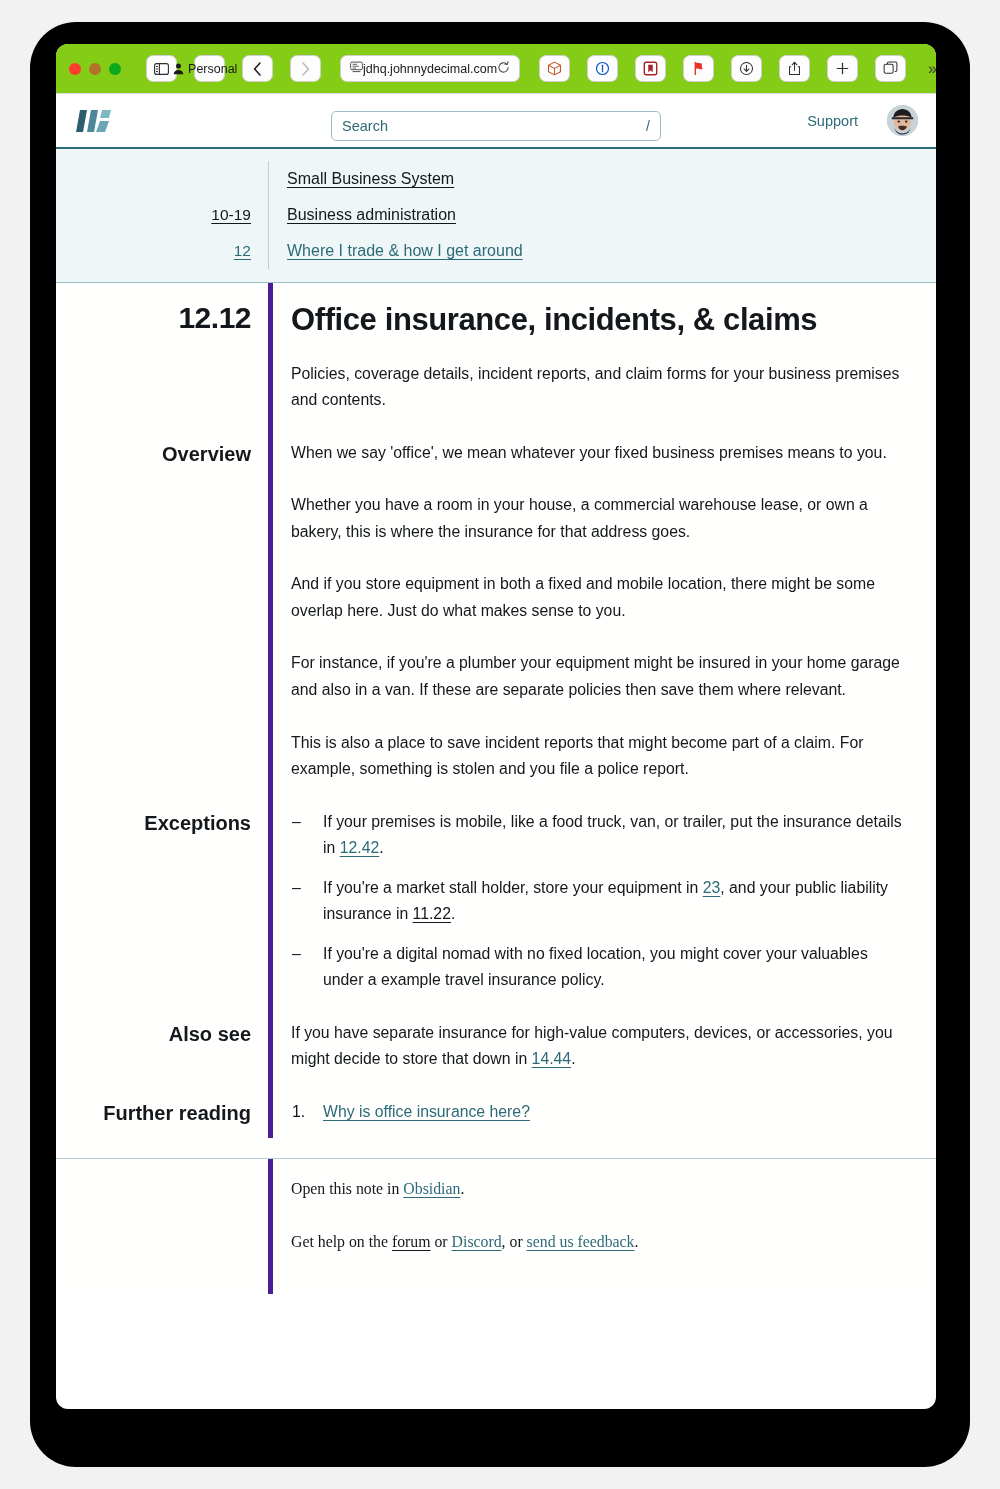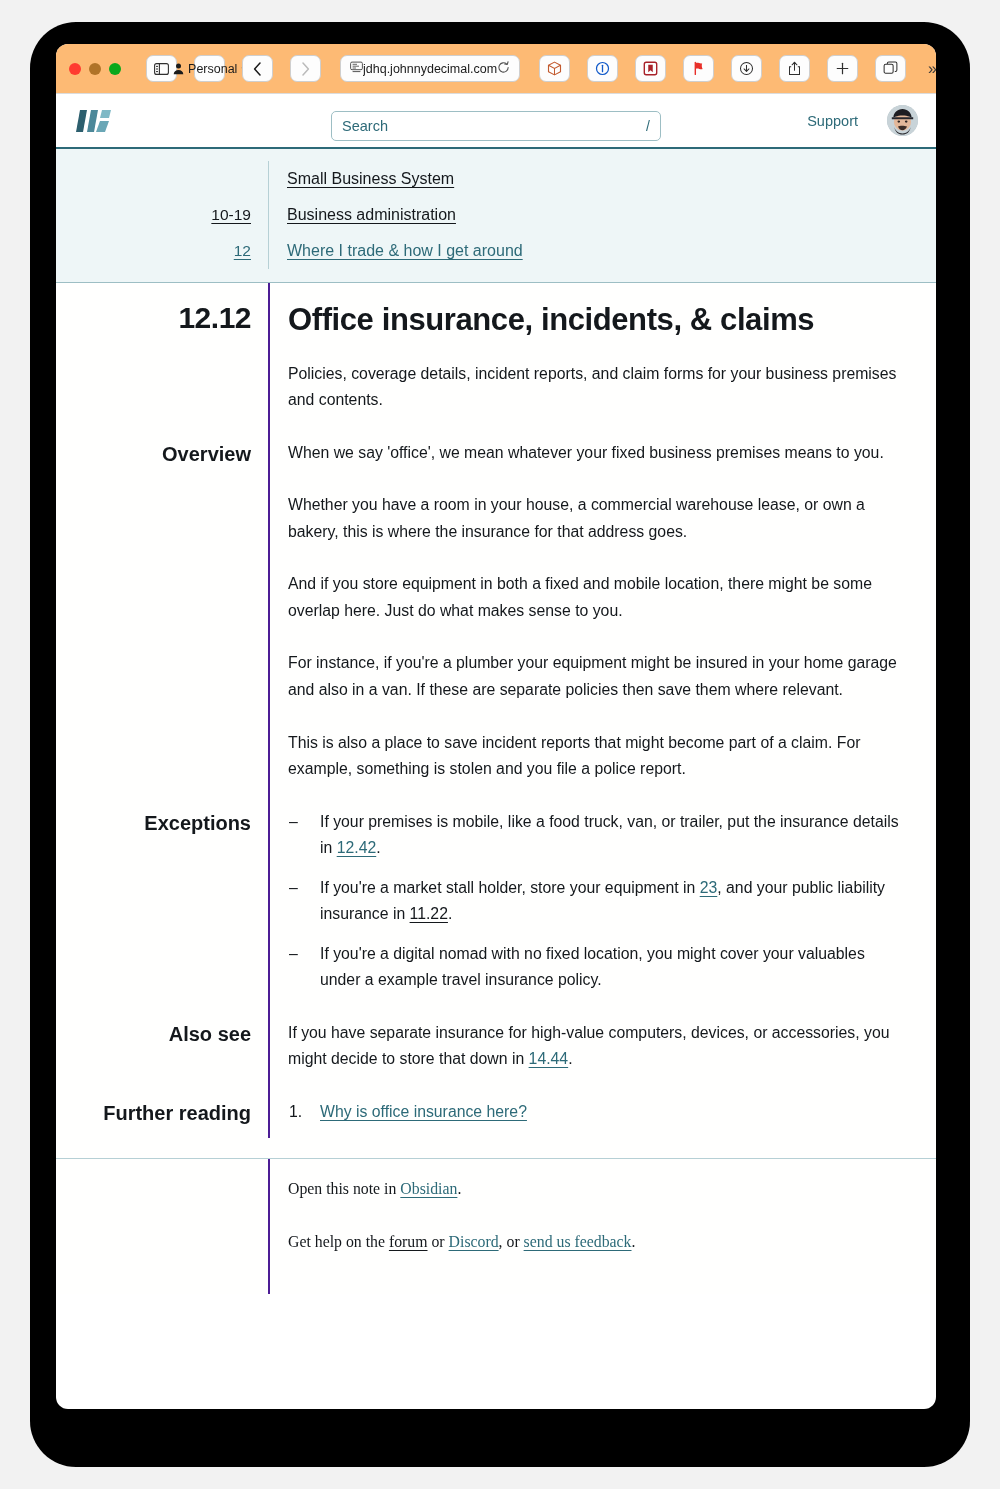--- a/index.html
+++ b/index.html
@@ -27,21 +27,21 @@
     width: 880px; height: 1365px;
     background: #ffffff;
     border-radius: 12px;
     overflow: hidden;
     box-shadow: 0 0 0 0.5px rgba(0,0,0,0.25);
   }
 
   
   .toolbar {
     height: 50px;
-    background: #fdba74;
+    background: #84cc16;
     border-bottom: 1px solid #dcdcdc;
     display: flex;
     align-items: center;
     padding: 0 13px;
     gap: 17px;
   }
   .traffic { display: flex; gap: 8px; align-items: center; margin-right: 8px; }
   .dot { width: 12px; height: 12px; border-radius: 50%; }
   .dot.red { background: #ff3b30; }
   .dot.amber { background: #b07328; }
@@ -174,21 +174,21 @@
   .gutter {
     width: 212px; flex: 0 0 212px;
     text-align: right;
     padding-right: 17px;
     font-weight: bold;
     font-size: 20px;
     color: #14181c;
   }
   .body-col {
     flex: 1;
-    border-left: 2px solid #4c1d95;
+    border-left: 5px solid #4c1d95;
     padding-left: 18px;
     padding-right: 28px;
     min-height: 1px;
   }
 
   .title-row .gutter {
     font-size: 30px;
     font-weight: bold;
     letter-spacing: -0.5px;
     padding-top: 18px;

